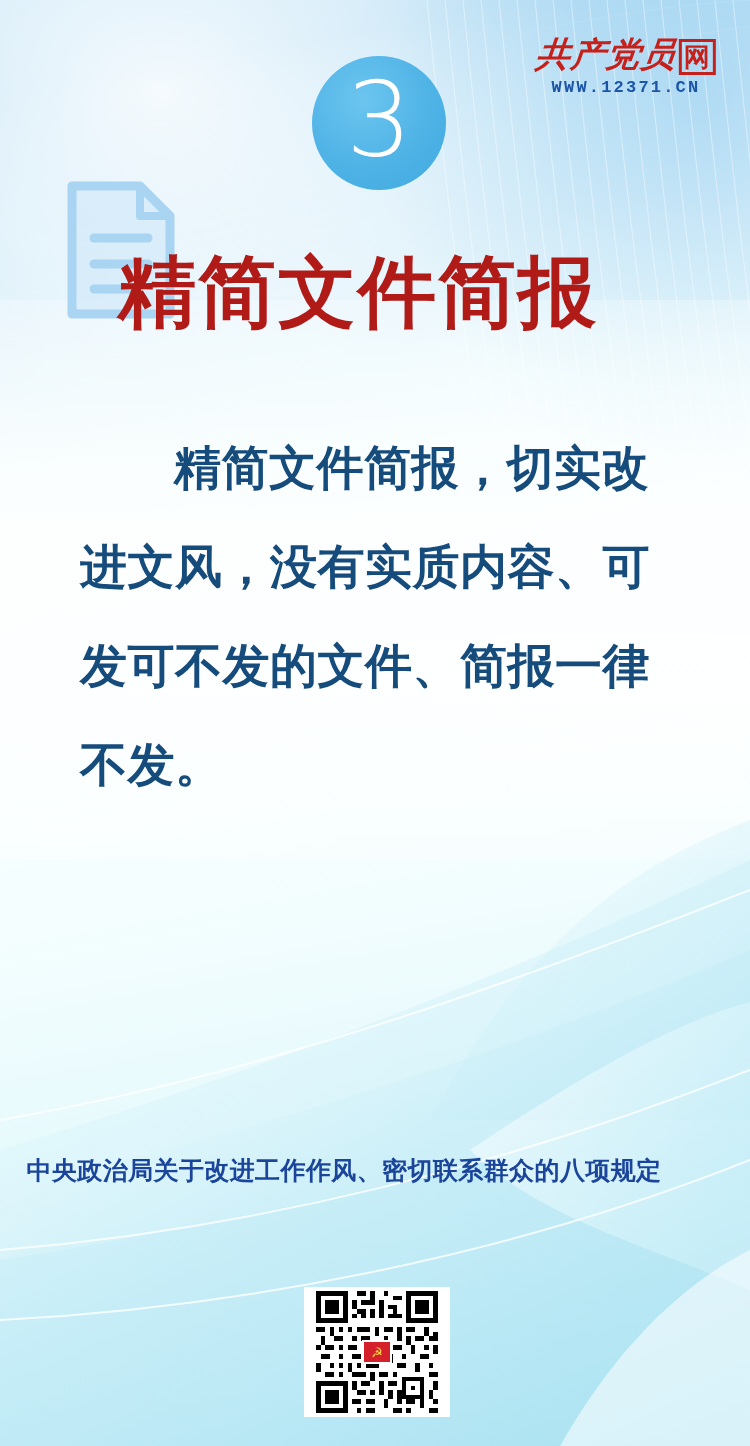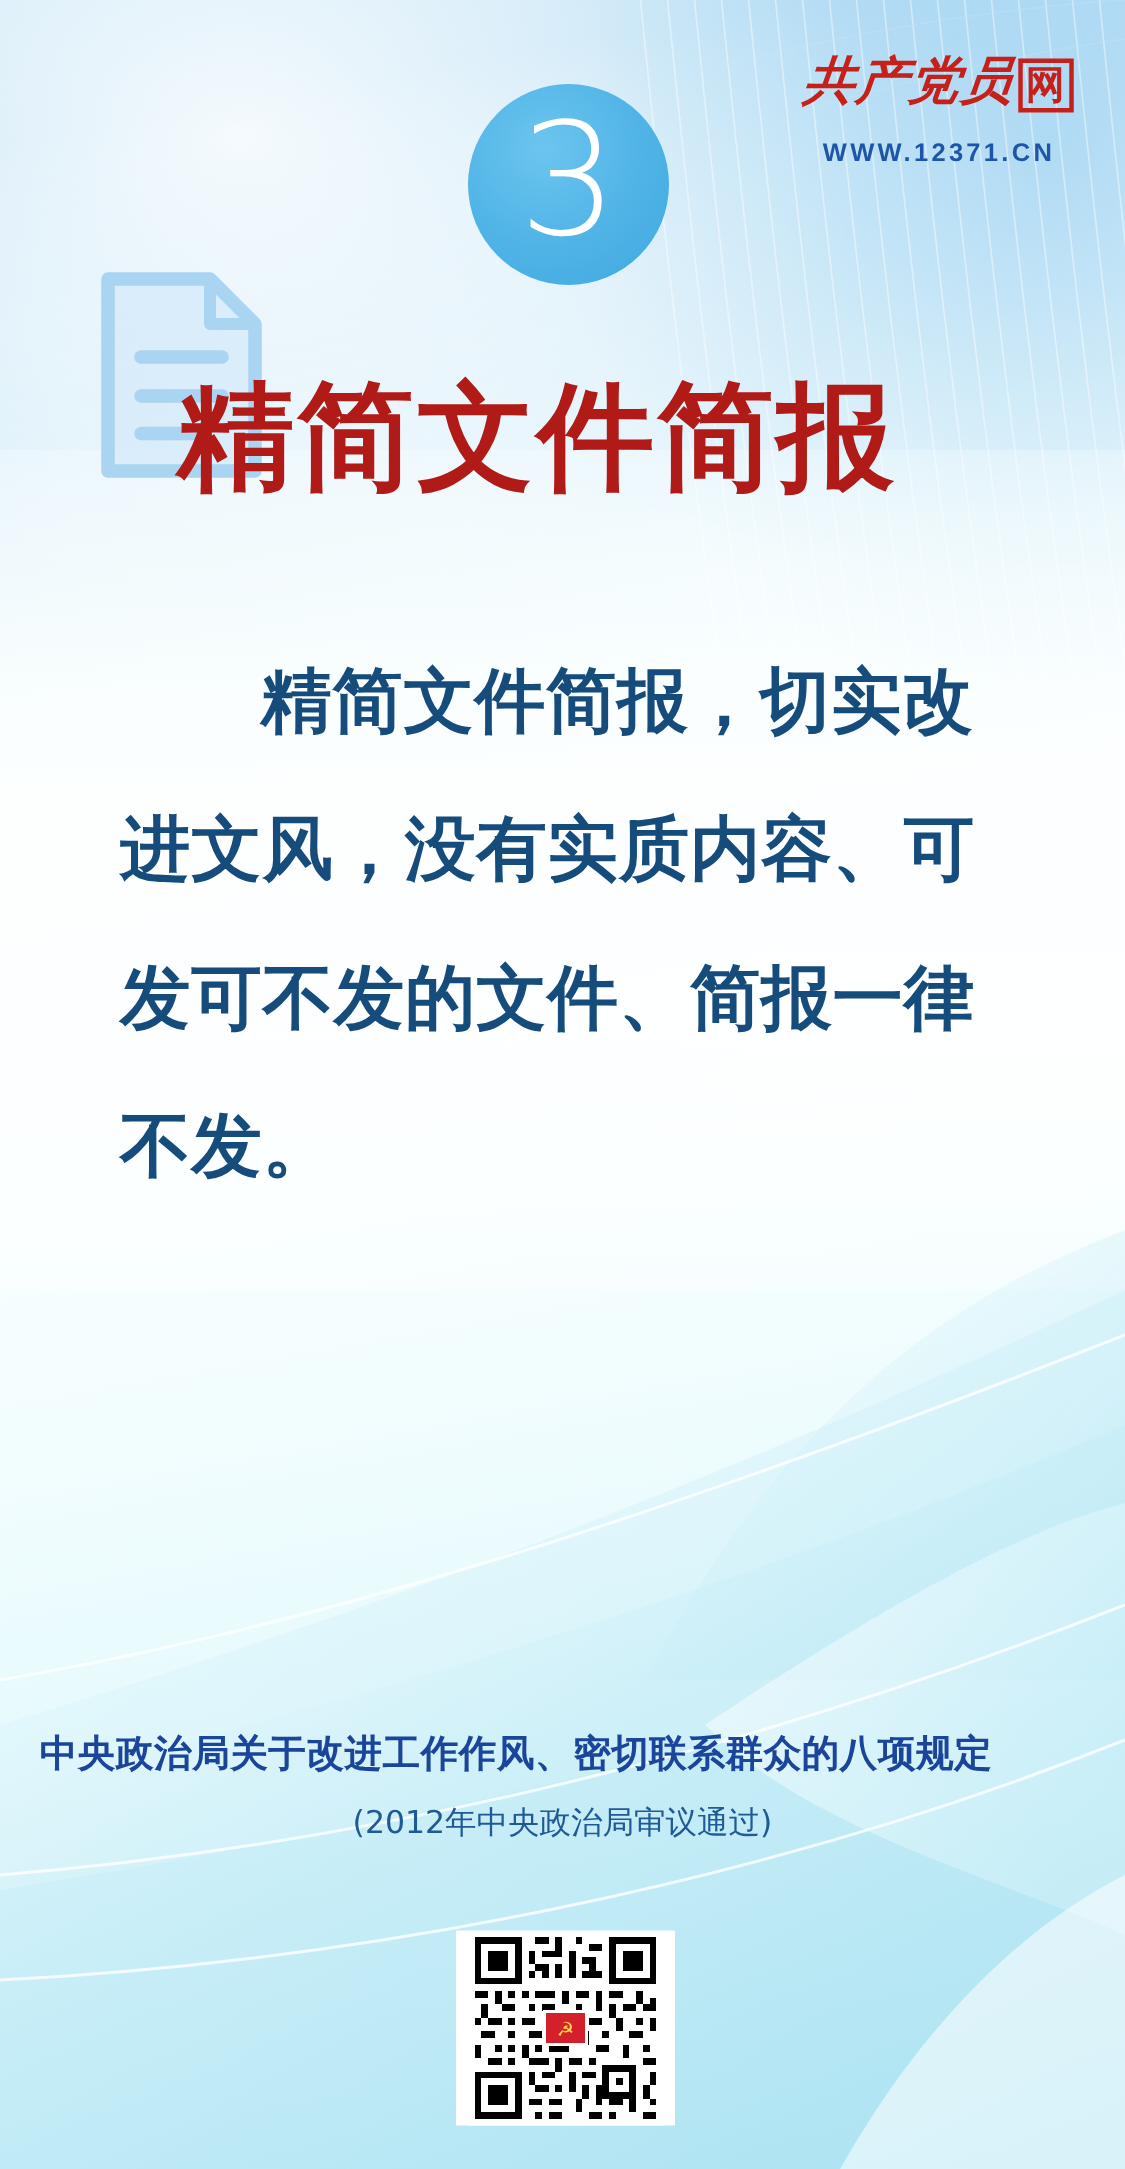--- a/index.html
+++ b/index.html
@@ -104,21 +104,22 @@
     margin-left: 3px;
     transform: skewX(6deg);
   }
   .logo-url {
     display: block;
     color: #1d56a8;
     font-size: 17px;
     line-height: 22px;
     font-weight: 700;
     letter-spacing: 2.2px;
-    margin-top: 16px;
+    margin-top: 2px;
+    font-family: Liberation Mono, monospace;
   }
 
   .doc-icon {
     position: absolute;
     left: 62px; top: 176px;
     width: 118px; height: 148px;
   }
 
   .headline {
     position: absolute;
@@ -152,21 +153,21 @@
   .footer-title {
     position: absolute;
     left: 0; top: 1154px;
     width: 688px;
     text-align: center;
     color: #1b459b;
     font-size: 25px;
     line-height: 34px;
     font-weight: 700;
     letter-spacing: 0.4px;
-    font-family: Liberation Mono, monospace;
+    font-family: Liberation Serif, serif;
   }
   .footer-sub {
     position: absolute;
     left: 0; top: 1200px;
     width: 750px;
     text-align: center;
     color: #1f5a96;
     font-size: 21px;
     line-height: 30px;
     font-weight: 400;
@@ -297,21 +298,20 @@
       <line x1="32" y1="88" x2="86" y2="88"></line>
       <line x1="32" y1="113" x2="70" y2="113"></line>
     </g>
   </svg>
 
   <div class="headline">精简文件简报</div>
 
   <div class="body-copy">精简文件简报，切实改进文风，没有实质内容、可发可不发的文件、简报一律不发。</div>
 
   <div class="footer-title">中央政治局关于改进工作作风、密切联系群众的八项规定</div>
-  <div class="footer-sub">(2012年中央政治局审议通过)</div>
 
   <div class="qr-wrap">
     <svg width="130" height="130" viewBox="0 0 29 29" shape-rendering="crispEdges">
       <rect width="29" height="29" fill="#ffffff"></rect>
       <g fill="#000000">
 
         <rect x="1" y="1" width="7" height="1"></rect>
           <rect x="1" y="7" width="7" height="1"></rect>
         <rect x="1" y="1" width="1" height="7"></rect>
           <rect x="7" y="1" width="1" height="7"></rect>

